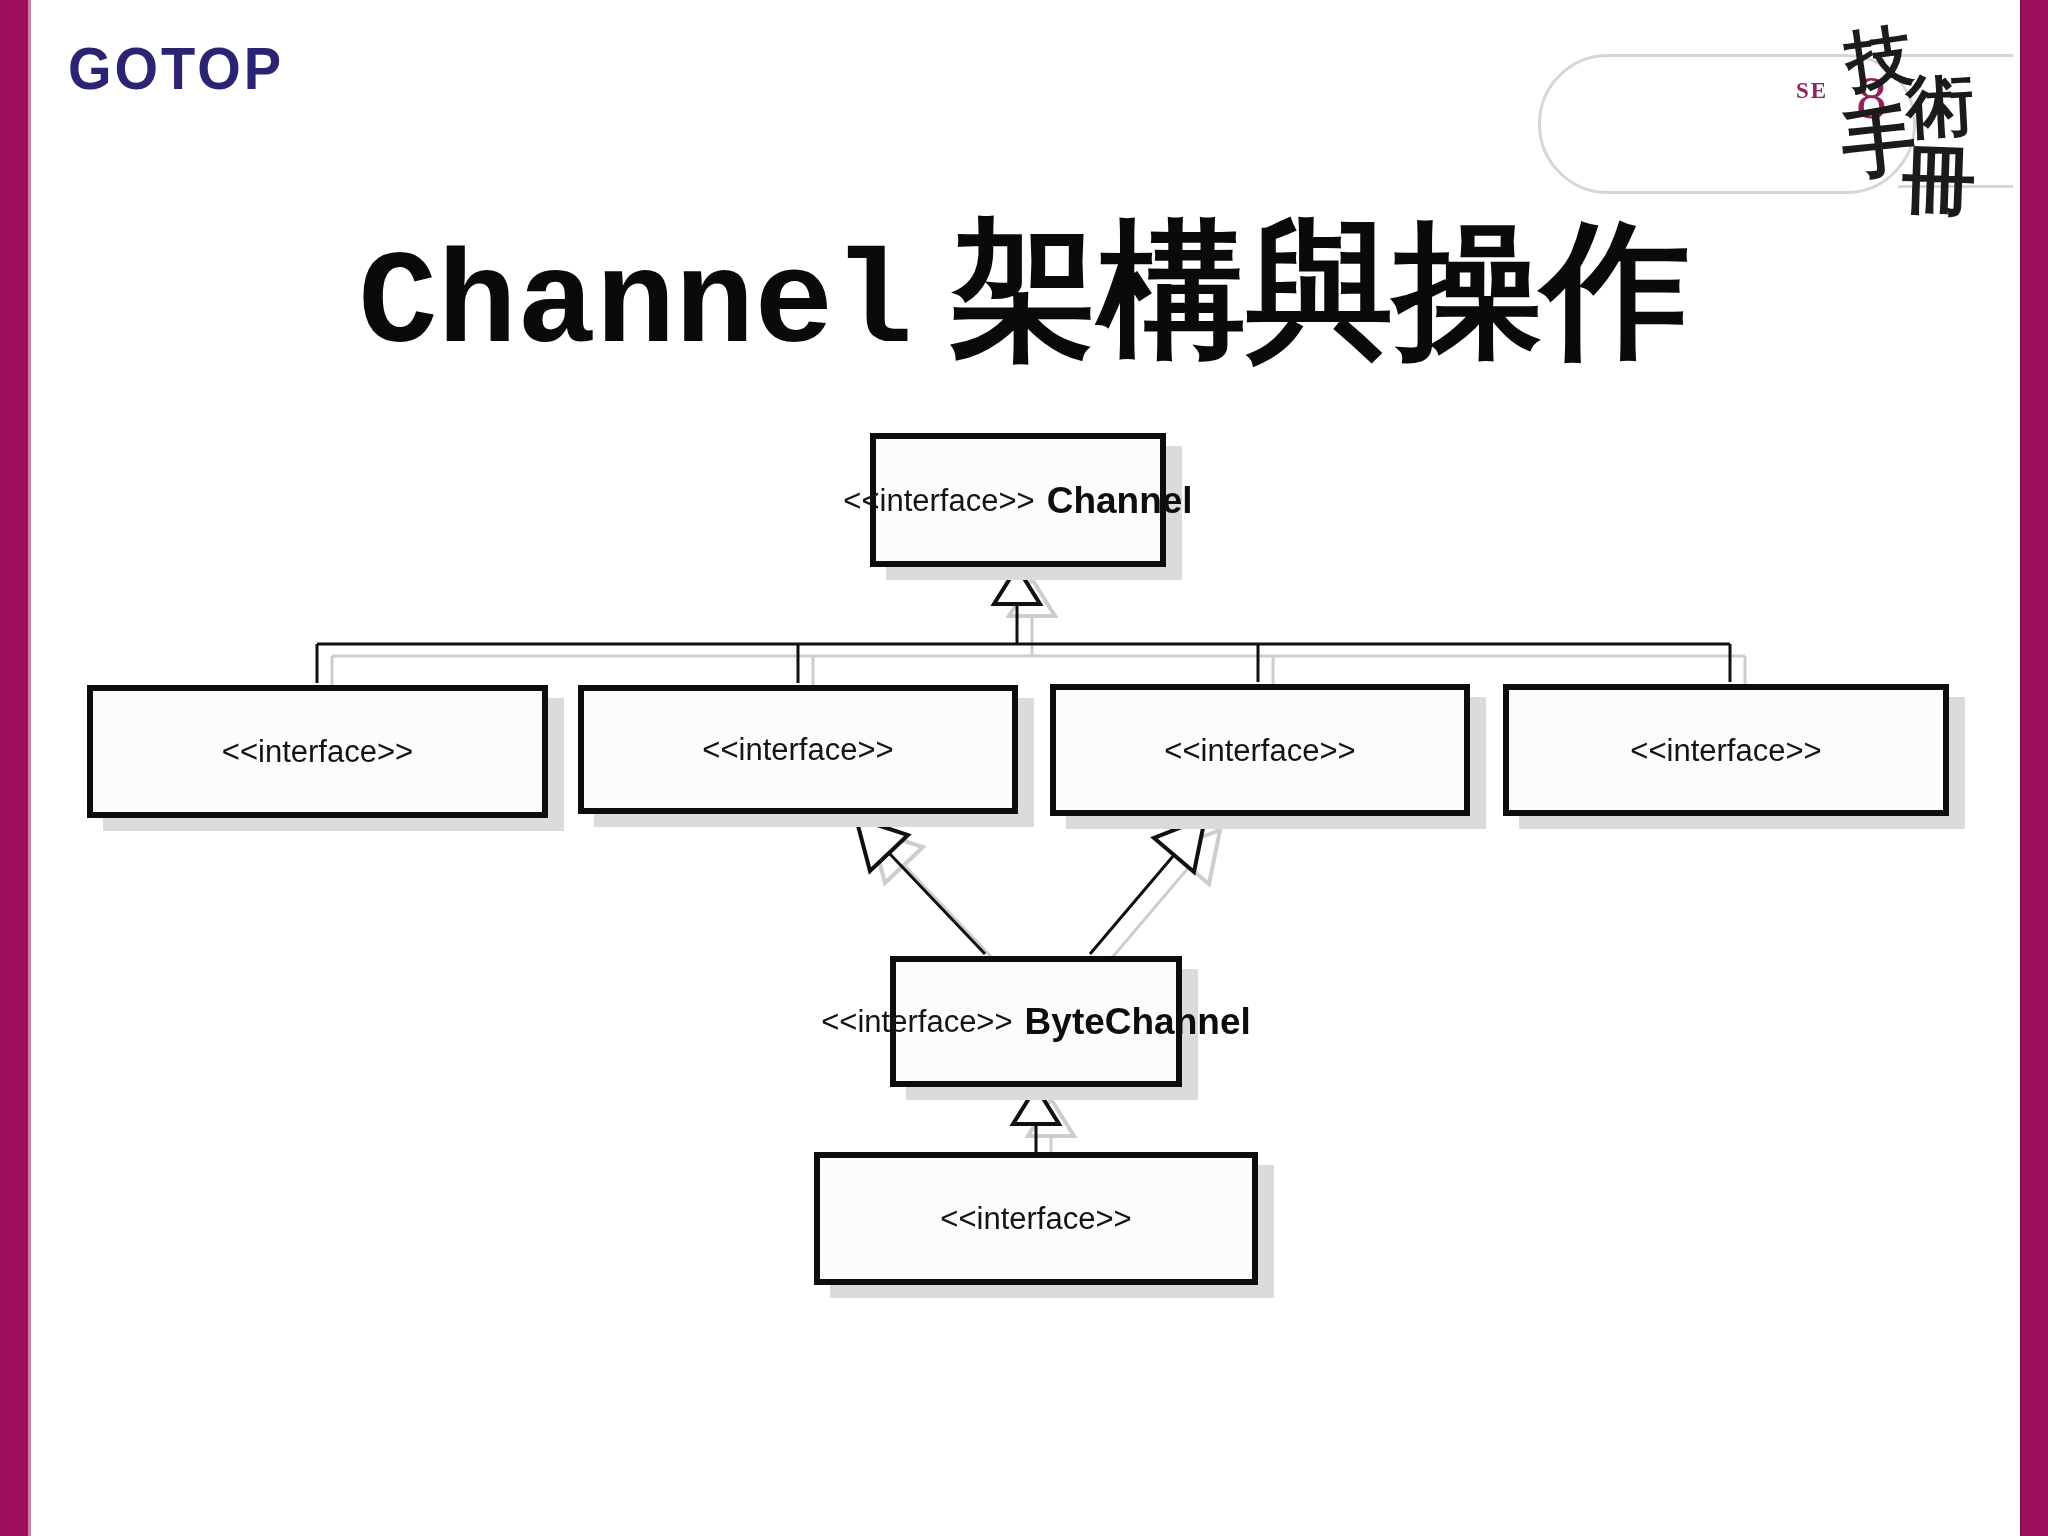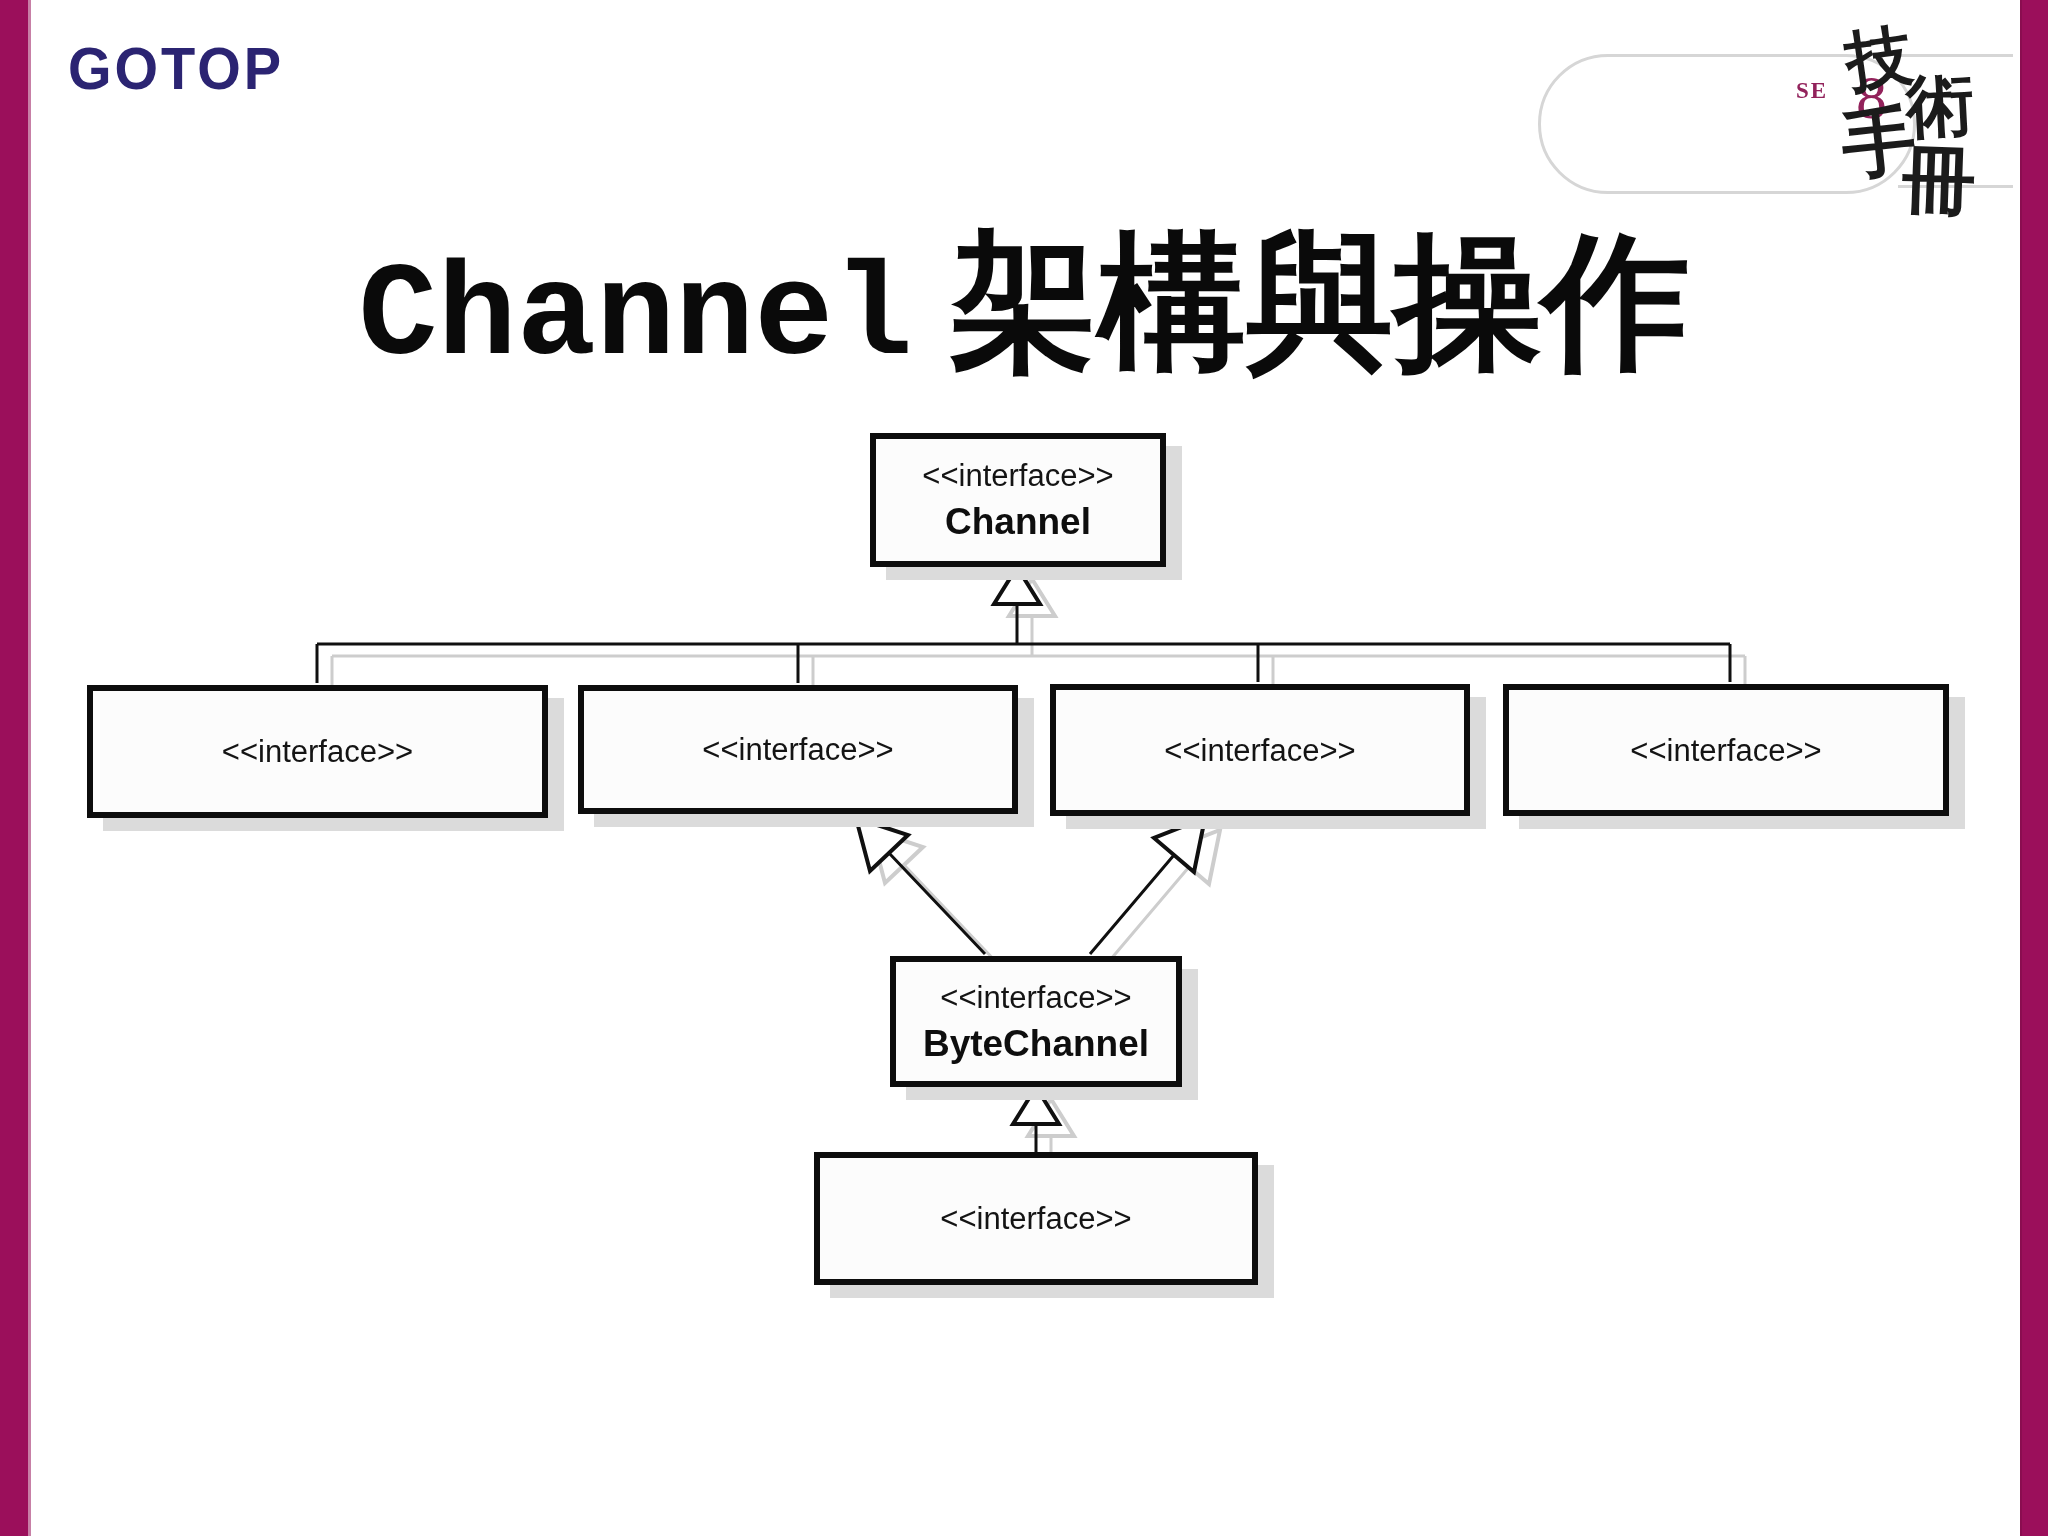--- a/index.html
+++ b/index.html
@@ -39,39 +39,39 @@
     font-size:62px;font-family:"Liberation Serif",serif;}
   .calligraphy{position:absolute;color:#1B1B1B;font-family:"Liberation Serif",serif;
     font-weight:bold;line-height:1;}
   .cal-0{left:308px;top:-24px;font-size:66px;transform:rotate(-8deg);}
   .cal-1{left:368px;top:22px;font-size:68px;transform:rotate(-3deg);}
   .cal-2{left:304px;top:56px;font-size:74px;transform:rotate(-6deg);}
   .cal-3{left:364px;top:94px;font-size:74px;transform:rotate(2deg);}
 
   
   .page-title{
-    position:absolute;left:0;right:0;top:204px;text-align:center;
+    position:absolute;left:0;right:0;top:192px;text-align:center;
     color:#0A0A0A;white-space:nowrap;
   }
   .title-latin{
     font-family:"Liberation Mono",monospace;font-weight:700;
     font-size:132px;letter-spacing:0px;vertical-align:baseline;
   }
   .title-cjk{
     font-family:"Liberation Serif",serif;font-weight:700;
     font-size:148px;vertical-align:baseline;
   }
 
   
   .diagram{position:absolute;inset:0;}
   svg.connectors{position:absolute;left:0;top:0;pointer-events:none;}
   .uml-node{
     position:absolute;background:#FCFCFC;border:6px solid #0D0D0D;
     box-shadow:16px 13px 0 0 #DBDBDB;
-    display:flex;flex-direction:column;align-items:center;justify-content:center;
+    display:flex;flex-direction:row;align-items:center;justify-content:center;
     gap:12px;z-index:2;box-sizing:border-box;
   }
   .uml-stereotype{font-size:31px;color:#141414;line-height:1;}
   .uml-name{font-size:37px;font-weight:bold;color:#0E0E0E;line-height:1;}
 
   .node-channel   {left:870px; top:433px; width:296px; height:134px;}
   .node-scattering{left:87px;  top:685px; width:461px; height:133px;}
   .node-readable  {left:578px; top:685px; width:440px; height:129px;}
   .node-writable  {left:1050px;top:684px; width:420px; height:132px;}
   .node-gathering {left:1503px;top:684px; width:446px; height:132px;}

